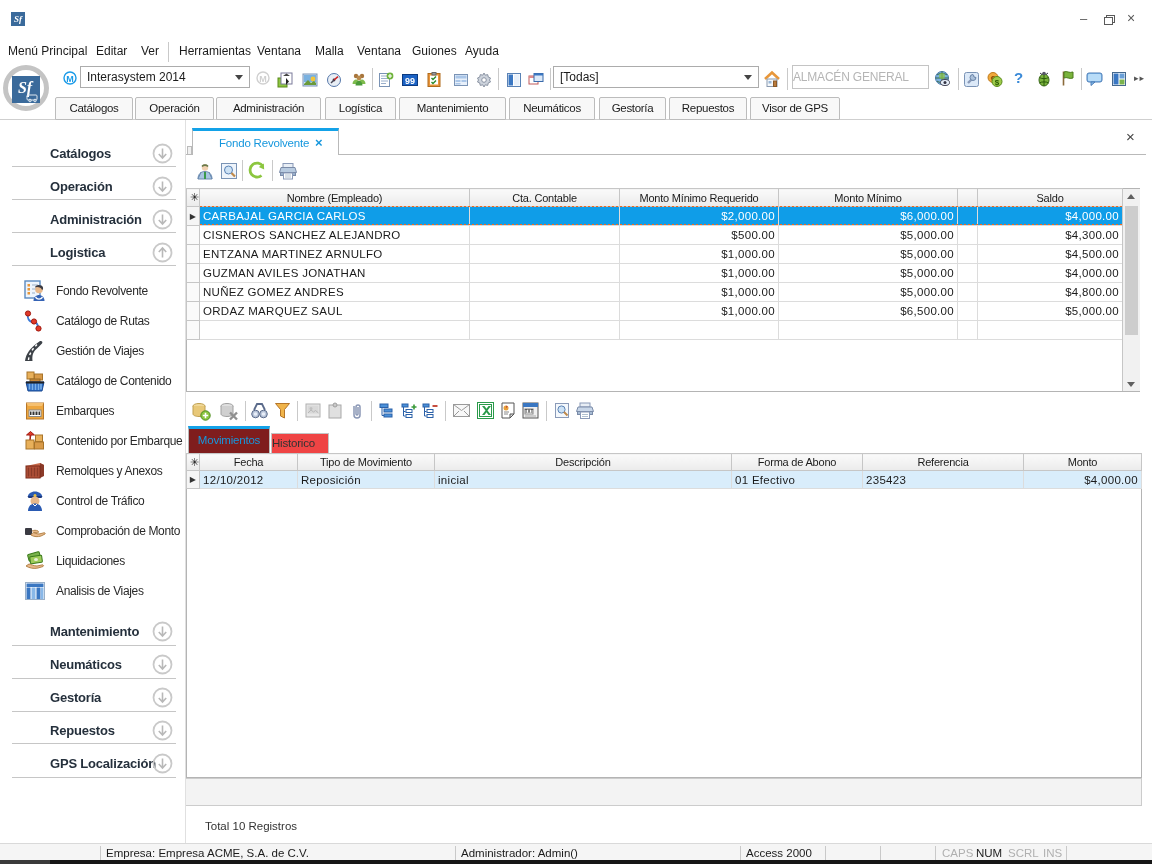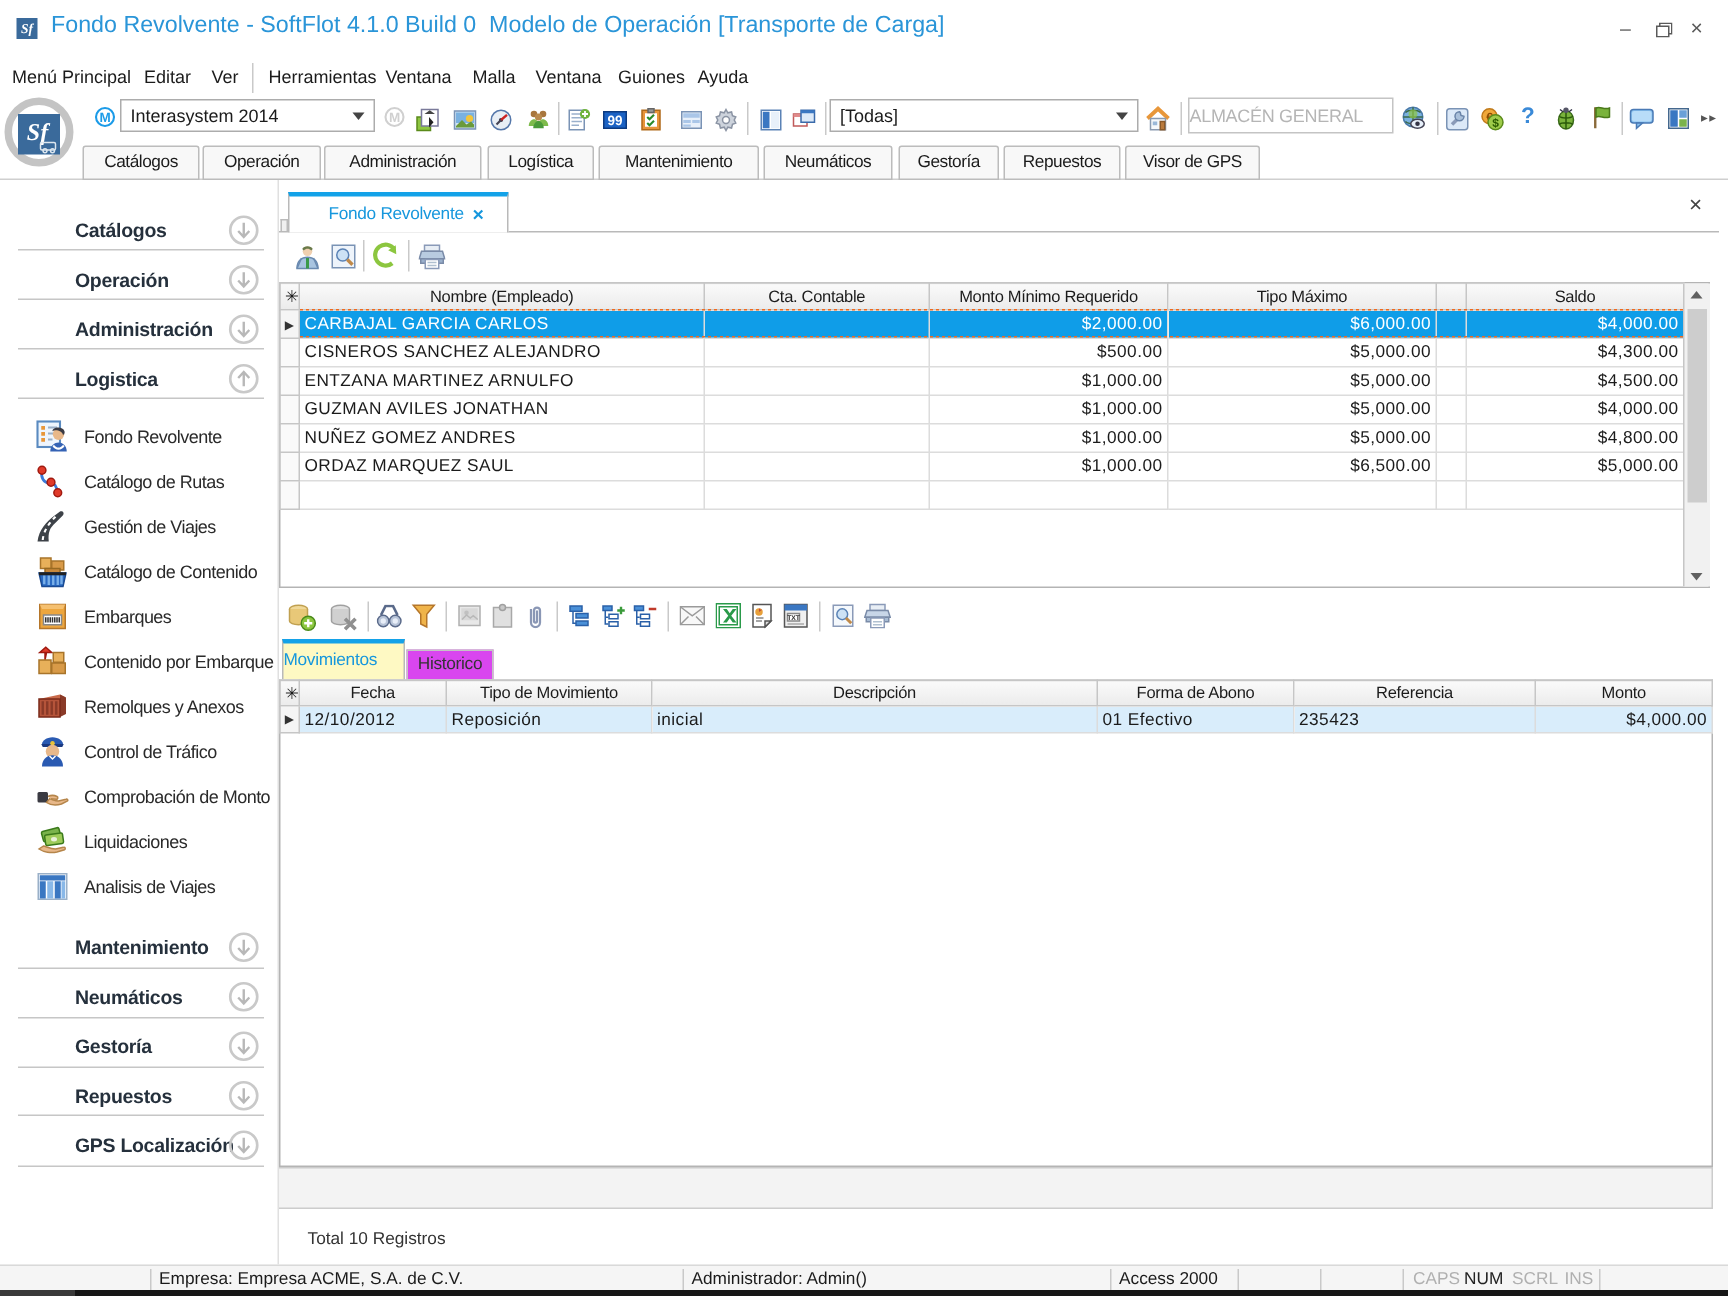--- a/index.html
+++ b/index.html
@@ -43,21 +43,20 @@
 .sdiv{position:absolute;top:2px;height:14px;width:1px;background:#c9c9c9}
 </style></head>
 <body>
 <div id="app">
 
 <svg class="a" style="left:10px;top:11px" width="16" height="16" viewBox="0 0 16 16">
       <rect x="0" y="0" width="16" height="16" fill="#3b6900" fill-opacity="0"></rect>
       <rect x="1" y="1" width="14" height="14" fill="#3a6a9b"></rect>
       <text x="8" y="11" font-size="9" font-style="italic" font-weight="bold" fill="#fff" text-anchor="middle" font-family="Liberation Serif">Sf</text>
     </svg>
-<div class="a" id="title">Fondo Revolvente - SoftFlot 4.1.0 Build 0&nbsp; Modelo de Operación [Transporte de Carga]</div>
 <div class="a winbtn" style="left:1080px;top:11px">–</div>
 <svg class="a" style="left:1104px;top:15px" width="11" height="10" viewBox="0 0 11 10">
       <rect x="2.5" y="0.5" width="8" height="7" fill="none" stroke="#5a5a5a"></rect>
       <rect x="0.5" y="2.5" width="8" height="7" fill="#fff" stroke="#5a5a5a"></rect>
     </svg>
 <div class="a winbtn" style="left:1127px;top:10px;font-size:14px">×</div>
 
 <div class="mi" style="left:8px">Menú Principal</div>
 <div class="mi" style="left:96px">Editar</div>
 <div class="mi" style="left:141px">Ver</div>
@@ -486,41 +485,41 @@
       <path d="M10 10l3.5 3.5" stroke="#c08a4a" stroke-width="2"></path>
     </svg>
 <svg class="ltoolic" style="left:576px;top:402px;width:18px;height:17px" viewBox="0 0 18 17">
       <rect x="4" y="1" width="10" height="4" fill="#e8eef5" stroke="#8a9ab8"></rect>
       <path d="M2 5h14l1.5 4.5h-17z" fill="#c8d6e8" stroke="#7a8ba8"></path>
       <rect x="1.5" y="9.5" width="15" height="3" fill="#a8bcd4" stroke="#7a8ba8"></rect>
       <rect x="4.5" y="10" width="9" height="6.5" fill="#fff" stroke="#8a9ab8"></rect>
       <path d="M6 12.5h6M6 14.5h6" stroke="#b0c0d0"></path>
     </svg>
 
-<div class="a" style="left:271px;top:433px;width:58px;height:20px;background:#d946ef;border:1px solid #c4c4c4;border-bottom:none;font-size:11.5px;letter-spacing:-0.2px;color:#333;text-align:center;line-height:19px">Historico</div>
-<div class="a" style="left:188px;top:426px;width:82px;height:27px;background:#fef9c3;border:1px solid #b9b9b9;border-top:3px solid #14a2e8;border-bottom:none;font-size:11.5px;letter-spacing:-0.2px;color:#1697dd;line-height:23px">Movimientos</div>
+<div class="a" style="left:271px;top:433px;width:58px;height:20px;background:#ef4444;border:1px solid #c4c4c4;border-bottom:none;font-size:11.5px;letter-spacing:-0.2px;color:#333;text-align:left;line-height:19px">Historico</div>
+<div class="a" style="left:188px;top:426px;width:82px;height:27px;background:#7f1d1d;border:1px solid #b9b9b9;border-top:3px solid #14a2e8;border-bottom:none;font-size:11.5px;letter-spacing:-0.2px;color:#1697dd;text-align:center;line-height:23px">Movimientos</div>
 
 <div class="a" style="left:186px;top:188px;width:954px;height:204px;border:1px solid #b4b4b4;background:#fff"></div>
 <table class="grid" id="t1" style="left:186px;top:188px;width:936px">
 <colgroup>
         <col style="width:13px">
         <col style="width:270px">
         <col style="width:150px">
         <col style="width:159px">
         <col style="width:179px">
         <col style="width:20px">
         <col style="width:145px">
       </colgroup>
 <tbody>
         <tr class="h">
           <td>✳</td>
           <td>Nombre (Empleado)</td>
           <td>Cta. Contable</td>
           <td>Monto Mínimo Requerido</td>
-          <td>Tipo Máximo</td>
+          <td>Monto Mínimo</td>
           <td></td>
           <td>Saldo</td>
         </tr>
 <tr class="sel">
           <td class="g">▶</td>
           <td>CARBAJAL GARCIA CARLOS</td>
           <td></td>
           <td class="num">$2,000.00</td>
           <td class="num">$6,000.00</td>
           <td></td>

